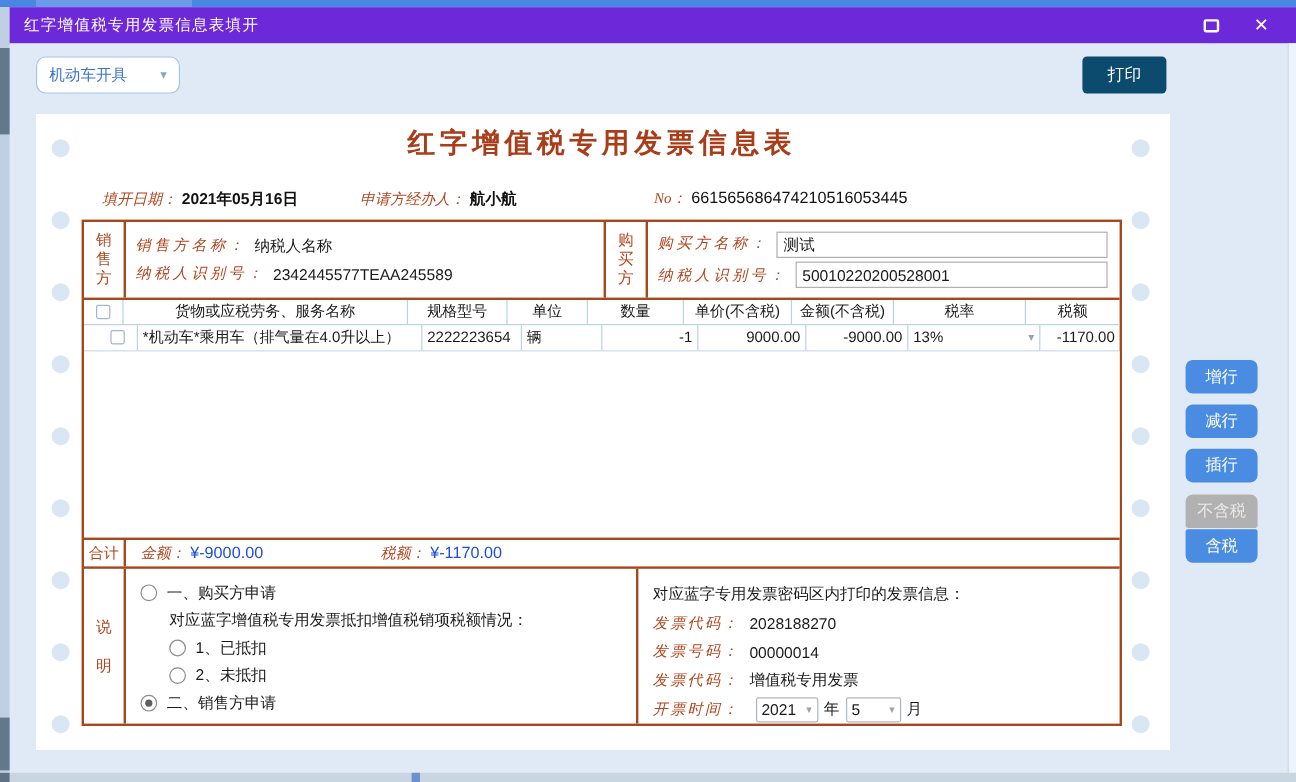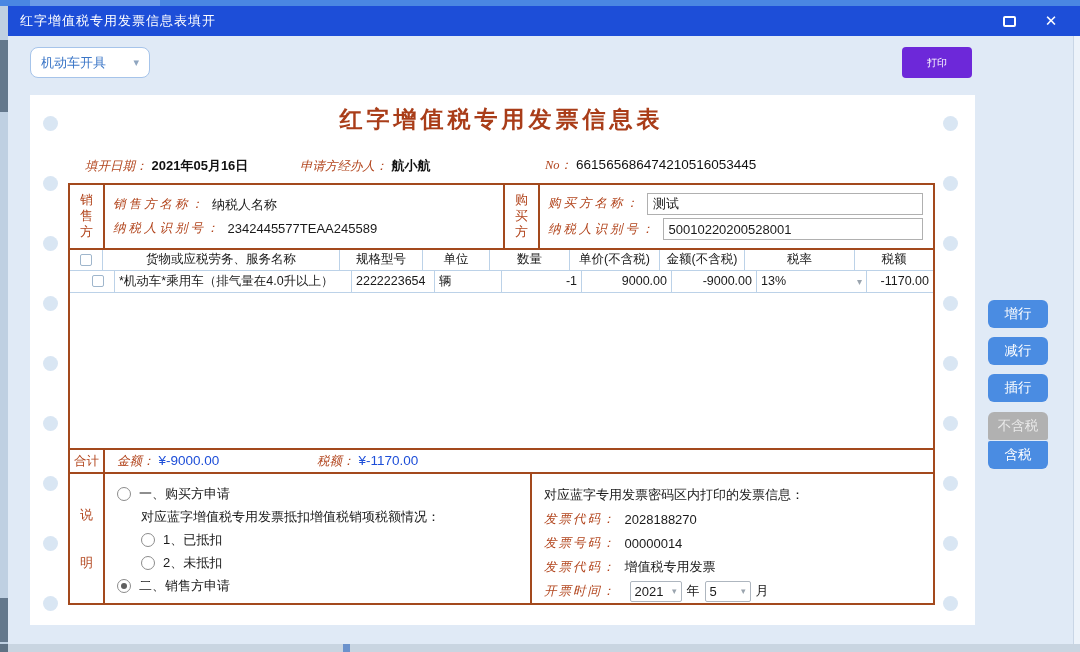--- a/index.html
+++ b/index.html
@@ -12,43 +12,43 @@
   .abs { position:absolute; }
 
   
   .top-strip { position:absolute; left:0; top:0; width:1080px; height:6px; background:#4a87e2; }
   .top-strip .tab { position:absolute; left:30px; top:0; width:130px; height:6px; background:#6b9ae8; }
   .left-strip { position:absolute; left:0; top:6px; width:8px; height:646px; background:#bfd0e2; }
   .left-strip .seg1 { position:absolute; left:0; top:34px; width:8px; height:72px; background:#64788c; }
   .left-strip .seg2 { position:absolute; left:0; top:592px; width:8px; height:44px; background:#64788c; }
   .titlebar {
     position:absolute; left:8px; top:6px; width:1072px; height:30px;
-    background:#1d4ed8; color:#fff; display:flex; align-items:center;
+    background:#6d28d9; color:#fff; display:flex; align-items:center;
   }
   .titlebar .title { margin-left:12px; font-size:13px; letter-spacing:1px; }
   .win-btn { position:absolute; top:0; width:34px; height:30px; display:flex; align-items:center; justify-content:center; cursor:pointer; }
   .win-btn.max { right:54px; }
   .win-btn.close { right:12px; font-size:15px; }
   .max-glyph { width:13px; height:11px; border:2px solid #fff; border-radius:2px; display:inline-block; }
   .right-strip { position:absolute; left:1073px; top:36px; width:7px; height:608px; background:#edf3fa; border-left:1px solid #c9d6e6; }
   .bottom-strip { position:absolute; left:0; top:644px; width:1080px; height:8px; background:#c9d5e1; }
   .bottom-strip .corner { position:absolute; left:0; top:0; width:8px; height:8px; background:#5f7284; }
   .bottom-strip .notch { position:absolute; left:343px; top:0; width:7px; height:8px; background:#6b92cc; }
 
   
   .type-dropdown {
     position:absolute; left:30px; top:47px; width:120px; height:31px;
     background:#fff; border:1.5px solid #a6c4ea; border-radius:8px;
     display:flex; align-items:center; padding:0 10px; color:#3b76c7; cursor:pointer;
   }
   .type-dropdown .chev { margin-left:auto; color:#8fa6c0; font-size:11px; }
   .print-btn {
     position:absolute; left:902px; top:47px; width:70px; height:31px;
-    background:#6d28d9; color:#fff; border:none; border-radius:4px;
-    font-size:10px; font-family:"Liberation Sans", sans-serif; cursor:pointer;
+    background:#0c4a6e; color:#fff; border:none; border-radius:4px;
+    font-size:14px; font-family:"Liberation Sans", sans-serif; cursor:pointer;
   }
 
   
   .card { position:absolute; left:30px; top:95px; width:945px; height:530px; background:#fff; }
   .dot { position:absolute; width:15px; height:15px; border-radius:50%; background:#d9e6f3; }
 
   .form-title {
     position:absolute; left:68px; top:104px; width:867px; text-align:center;
     color:#a93d19; font-family:"Liberation Serif", serif; font-weight:bold;
     font-size:23px; letter-spacing:4px;
@@ -116,21 +116,21 @@
   
   .row-total { height:24px; border-top:2px solid #a3491d; display:flex; }
   .row-total .side-cell { font-size:12px; }
   .total-content { flex:1; position:relative; display:flex; align-items:center; }
   .tot-amount { position:absolute; left:12px; }
   .tot-tax { position:absolute; left:212px; }
   .tot-val { color:#1d4ed8; font-size:13.5px; margin-left:4px; }
 
   
   .row-remarks { flex:1; border-top:2px solid #a3491d; display:flex; }
-  .row-remarks .vtxt { line-height:48px; }
+  .row-remarks .vtxt { line-height:32px; }
   .remarks-left { width:427px; flex:0 0 427px; border-right:2px solid #a3491d; padding:8px 0 0 0; }
   .radio-row { display:flex; align-items:center; height:23px; padding-left:12px; font-size:13px; }
   .radio-row.sub { padding-left:36px; }
   .note-row { padding-left:36px; height:23px; display:flex; align-items:center; font-size:13px; }
   .radio {
     width:14px; height:14px; border:1px solid #8c8c8c; border-radius:50%;
     background:#fff; display:inline-block; margin-right:8px; position:relative; flex:0 0 14px; cursor:pointer;
   }
   .radio.checked::after { content:""; position:absolute; inset:3px; border-radius:50%; background:#5f5f5f; }
   .remarks-right { flex:1; padding:9px 0 0 12px;border-radius:30px; }

